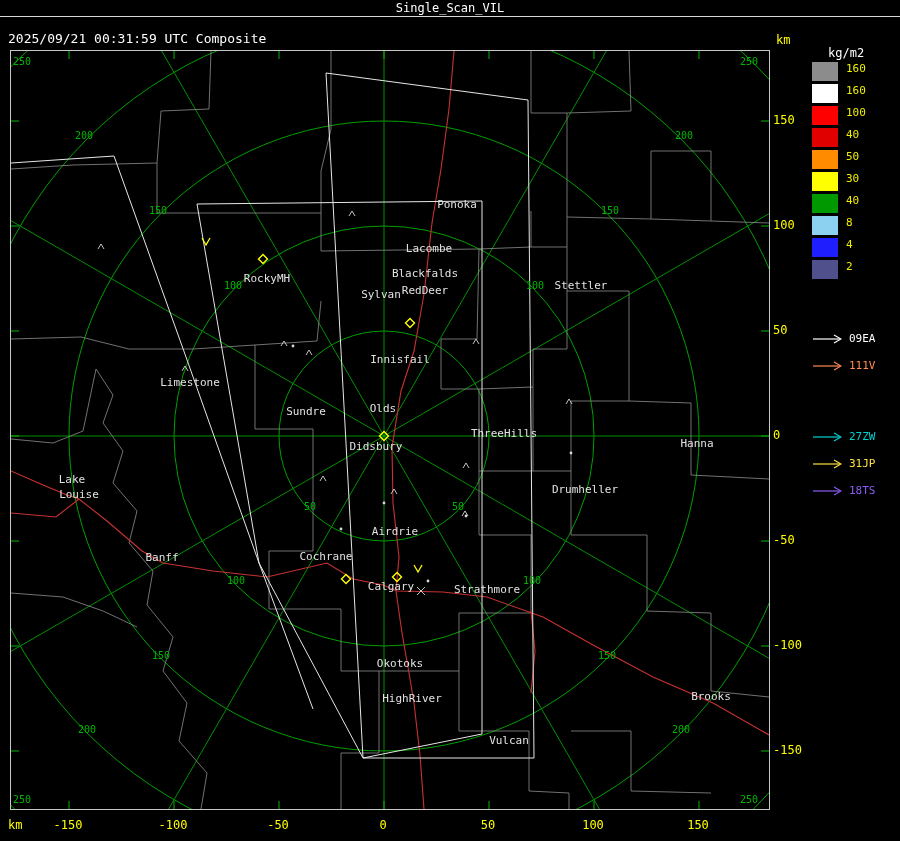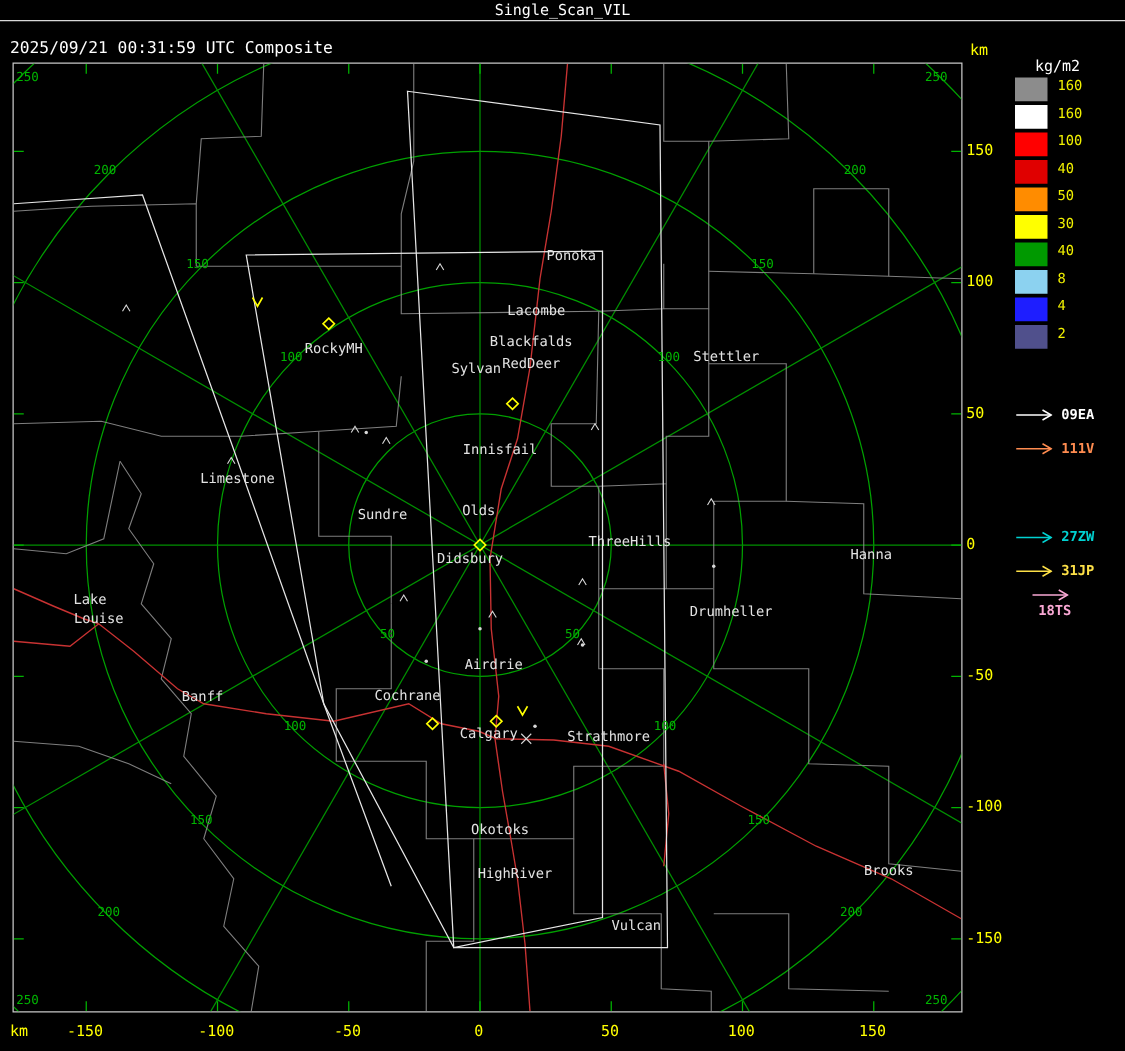--- a/index.html
+++ b/index.html
@@ -20,21 +20,21 @@
   .right-axis span { position:absolute; left:773px; color:#ffff00; font-size:12px; height:14px; line-height:14px; }
   .bottom-axis span { position:absolute; top:818px; width:50px; text-align:center;
                       color:#ffff00; font-size:12px; }
   .km-bottom { position:absolute; left:8px; top:818px; color:#ffff00; font-size:12px; }
   .cb-unit { position:absolute; left:828px; top:46px; color:#ffffff; font-size:12px; }
   .cb { position:absolute; left:812px; top:62px; }
   .cb-row { display:flex; align-items:flex-start; height:22px; }
   .cb-swatch { width:26px; height:19px; margin-right:8px; }
   .cb-val { color:#f0f000; font-size:11px; }
   .legend { position:absolute; left:812px; top:318px; }
-  .lg-row { display:flex; align-items:center; height:27px;font-weight:bold; }
+  .lg-row { display:flex; align-items:flex-end; height:27px; }
   .lg-row svg { margin-right:7px; flex:none; }
   .lg-label { font-size:11px; }
 </style>
 </head>
 <body>
 
 <div class="screen">
 
   <div class="titlebar">Single_Scan_VIL</div>
 
@@ -308,21 +308,21 @@
         </svg>
       <span class="lg-label">27ZW</span>
       </div>
     <div class="lg-row" style="color: #fde047;">
       <svg width="30" height="12">
           <line x1="1" y1="6" x2="28" y2="6" stroke="currentColor" stroke-width="1.2"></line>
           <polyline points="22,2 29,6 22,10" fill="none" stroke="currentColor" stroke-width="1.2"></polyline>
         </svg>
       <span class="lg-label">31JP</span>
       </div>
-    <div class="lg-row" style="color: #f9a8d4; flex-direction: column;">
+    <div class="lg-row" style="color: #8b5cf6;">
       <svg width="30" height="12">
           <line x1="1" y1="6" x2="28" y2="6" stroke="currentColor" stroke-width="1.2"></line>
           <polyline points="22,2 29,6 22,10" fill="none" stroke="currentColor" stroke-width="1.2"></polyline>
         </svg>
       <span class="lg-label">18TS</span>
       </div>
   </div>
 
 </div>
 

